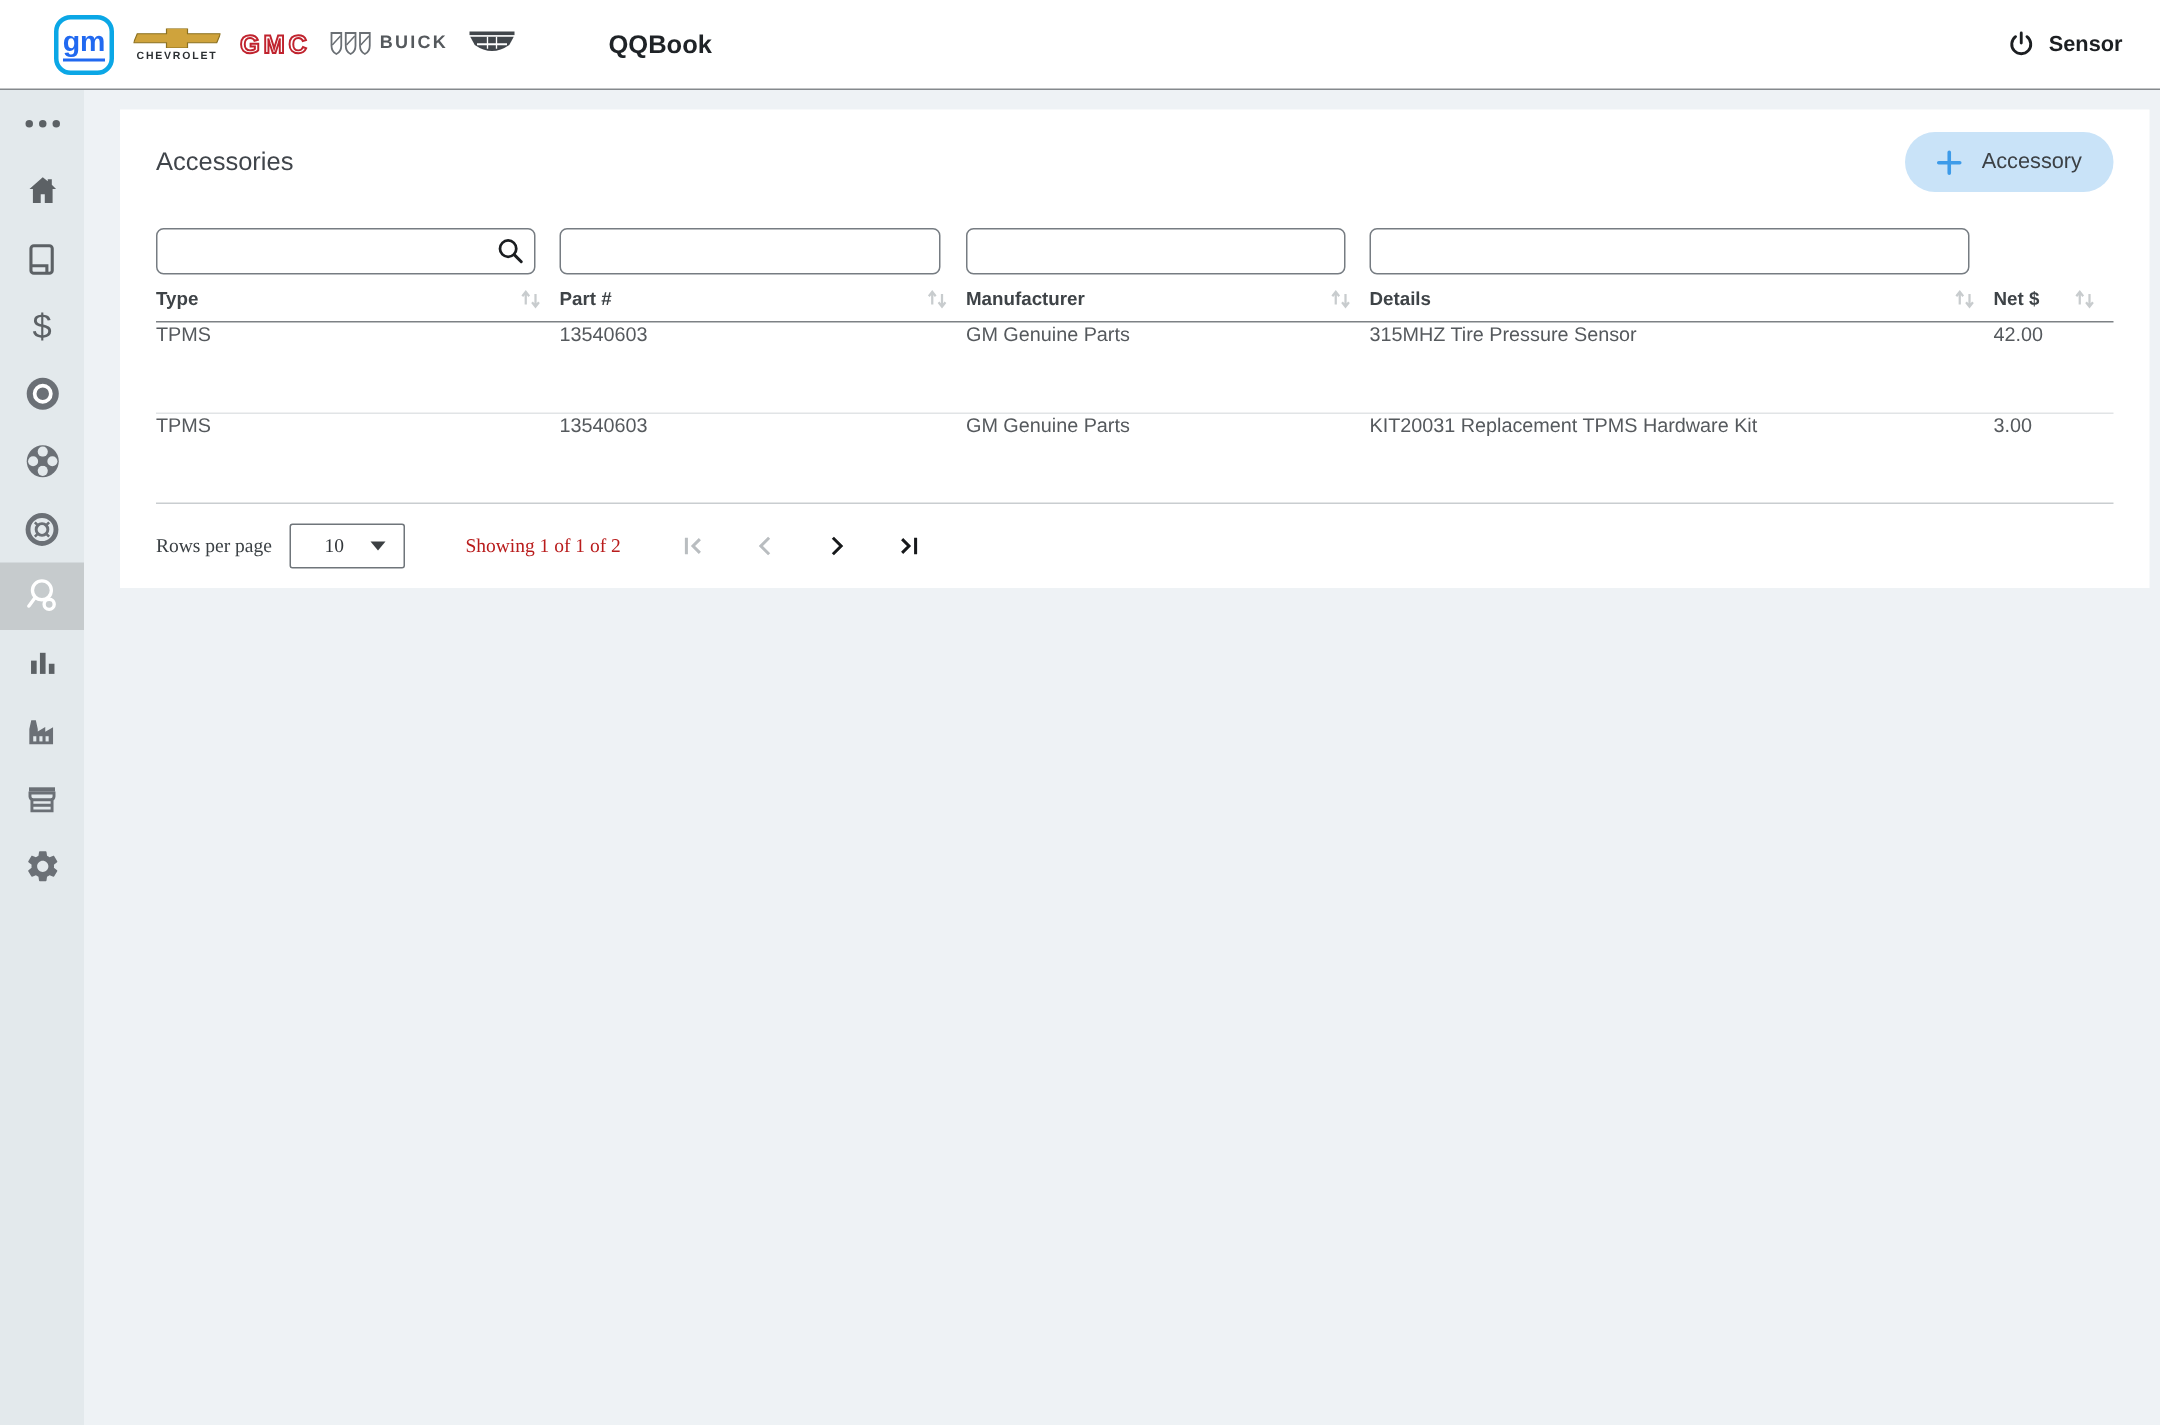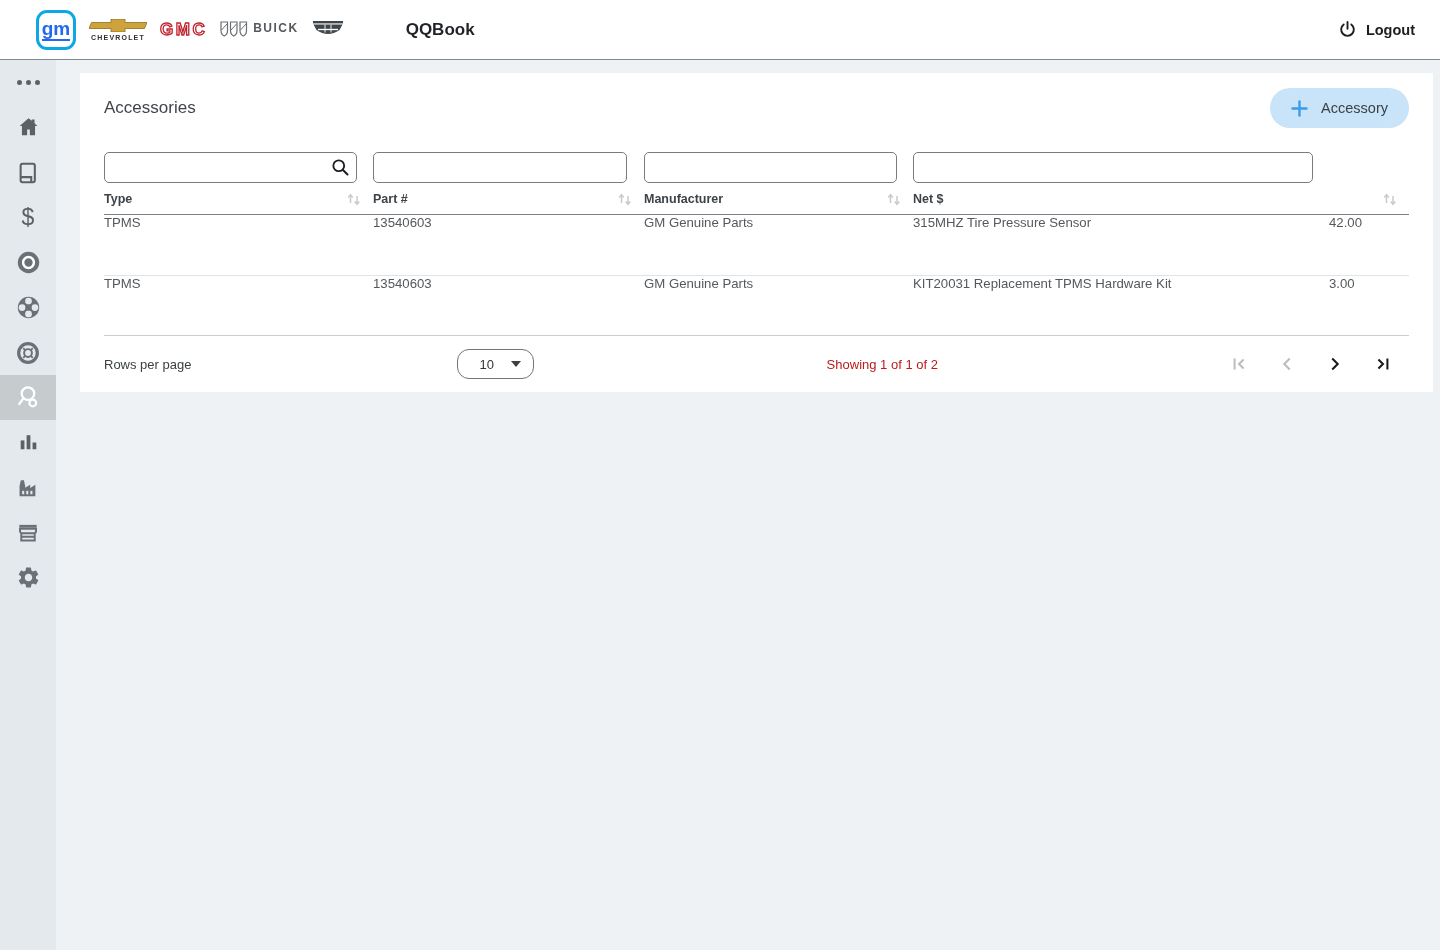--- a/index.html
+++ b/index.html
@@ -56,23 +56,23 @@
 
   .label-row { margin-top:7px; padding-bottom:6px; border-bottom:1px solid #7d8185; }
   .col-head { display:flex; align-items:center; justify-content:space-between; padding-right:10px; }
   .col-label { font-size:12.5px; font-weight:bold; color:#3e4347; }
   .sort-btn { background:none; border:none; cursor:pointer; padding:0; line-height:0; }
 
   .data-row { height:60px; font-size:13.2px; color:#55595d; cursor:pointer; }
   .data-row + .data-row { border-top:1px solid #e1e4e6; }
   .cell { padding-right:10px; white-space:nowrap; overflow:hidden; text-overflow:ellipsis; }
 
-  .table-footer { height:57px; border-top:1px solid #c9cdd0; display:flex; align-items:center; justify-content:space-between; padding-right:2px; }
+  .table-footer { height:57px; border-top:1px solid #c9cdd0; display:flex; align-items:center; justify-content:flex-start; padding-right:2px;font-family:Liberation Serif, serif; }
   .rpp-label { font-size:13px; color:#3b4044; }
-  .rpp-select { margin-left:12px; width:77px; height:30px; border:1px solid #6f757a; border-radius:12px;
+  .rpp-select { margin-left:12px; width:77px; height:30px; border:1px solid #6f757a; border-radius:2px;
                 background:#fff; display:flex; align-items:center; justify-content:space-between;
                 padding:0 12px 0 22px; cursor:pointer; }
   .rpp-value { font-size:13px; color:#33373b; }
   .caret-down { width:0; height:0; border-left:5px solid transparent; border-right:5px solid transparent; border-top:6px solid #3c4043; }
   .showing { margin-left:40px; font-size:13px; color:#b91c1c; }
   .pager { margin-left:24px; display:flex; }
   .pg-btn { width:48px; height:40px; background:none; border:none; display:flex; align-items:center; justify-content:center; cursor:pointer; }
   .pg-disabled { color:#b9bdc0; }
   .pg-enabled { color:#17191b; }
 </style>
@@ -108,21 +108,21 @@
       <path d="M6 10.5 h20" stroke="#fff" stroke-width="1.3"></path>
       <path d="M13 5.5 v8 M19 5.5 v8" stroke="#fff" stroke-width="0.9"></path>
     </svg>
   </div>
   <div class="app-title">QQBook</div>
   <button class="logout-btn">
     <svg width="19" height="19" viewBox="0 0 24 24">
       <path d="M12 2.5 V11" stroke="#1c1f22" stroke-width="2.4" fill="none" stroke-linecap="round"></path>
       <path d="M7.2 5.6 a8 8 0 1 0 9.6 0" stroke="#1c1f22" stroke-width="2.4" fill="none" stroke-linecap="round"></path>
     </svg>
-    <span>Logout</span>
+    <span>Sensor</span>
   </button>
 </div>
 
 <div class="sidebar">
 
   <div class="side-item">
     <span class="dots">
         <i></i>
         <i></i>
         <i></i>
@@ -274,20 +274,29 @@
         </div>
         <div class="c-mfr col-head">
           <span class="col-label">Manufacturer</span>
           <button class="sort-btn">
             <svg width="18" height="18" viewBox="0 0 18 18">
               <path d="M5.5 13 V5.5 M3.2 7.5 L5.5 4.6 L7.8 7.5" fill="none" stroke="#c8ccce" stroke-width="1.5"></path>
               <path d="M12 6 V13.5 M9.7 11.5 L12 14.4 L14.3 11.5" fill="none" stroke="#c8ccce" stroke-width="1.5"></path>
             </svg>
           </button>
         </div>
+        <div class="c-det col-head">
+          <span class="col-label">Details</span>
+          <button class="sort-btn">
+            <svg width="18" height="18" viewBox="0 0 18 18">
+              <path d="M5.5 13 V5.5 M3.2 7.5 L5.5 4.6 L7.8 7.5" fill="none" stroke="#c8ccce" stroke-width="1.5"></path>
+              <path d="M12 6 V13.5 M9.7 11.5 L12 14.4 L14.3 11.5" fill="none" stroke="#c8ccce" stroke-width="1.5"></path>
+            </svg>
+          </button>
+        </div>
         <div class="c-net col-head">
           <span class="col-label">Net $</span>
           <button class="sort-btn">
             <svg width="18" height="18" viewBox="0 0 18 18">
               <path d="M5.5 13 V5.5 M3.2 7.5 L5.5 4.6 L7.8 7.5" fill="none" stroke="#c8ccce" stroke-width="1.5"></path>
               <path d="M12 6 V13.5 M9.7 11.5 L12 14.4 L14.3 11.5" fill="none" stroke="#c8ccce" stroke-width="1.5"></path>
             </svg>
           </button>
         </div>
       </div>

